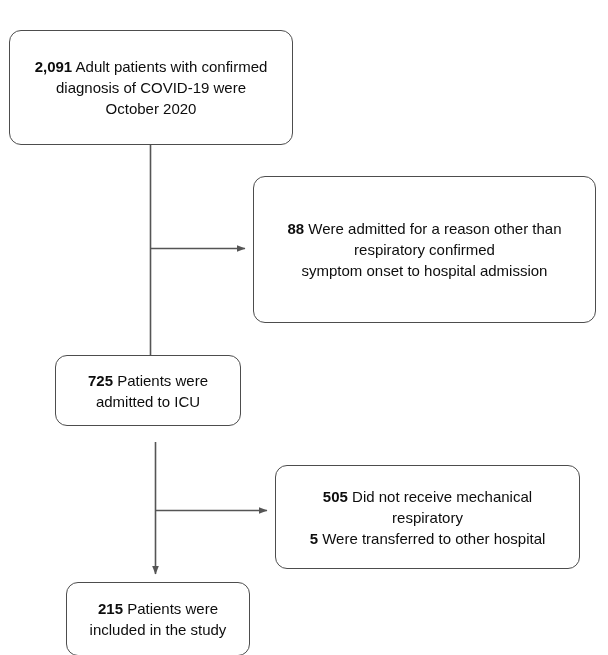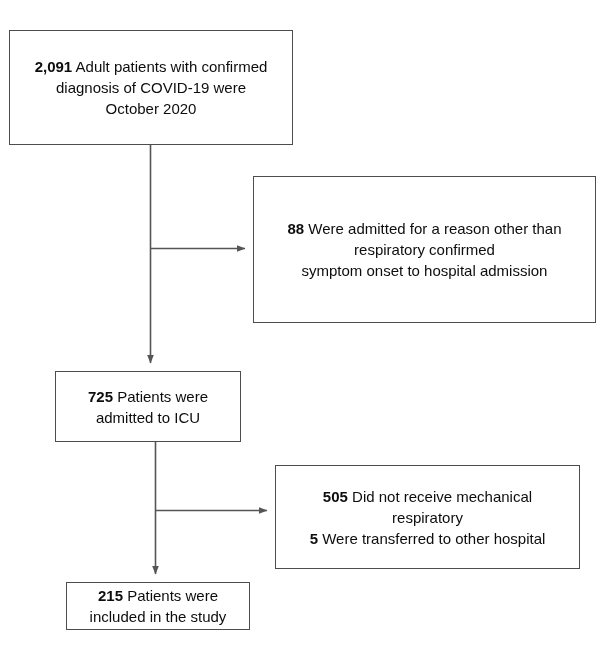--- a/index.html
+++ b/index.html
@@ -12,21 +12,21 @@
     width: 608px;
     height: 655px;
     background: #ffffff;
     overflow: hidden;
     font-family: "Liberation Sans", sans-serif;
   }
   .node {
     position: absolute;
     box-sizing: border-box;
     border: 1.6px solid #4d4d4d;
-    border-radius: 0;
+    border-radius: 12px;
     background: #ffffff;
     display: flex;
     align-items: center;
     justify-content: center;
     text-align: center;
     color: #0d0d0d;
     font-size: 15px;
     line-height: 21px;
     padding: 4px 10px;
   }
@@ -80,35 +80,35 @@
   </div>
 
   <div class="node" style="left:253px; top:176px; width:343px; height:147px;">
     <span class="txt">
       <span class="ln"><b>88</b><span> Were admitted for a reason other than</span></span>
       <span class="ln">respiratory confirmed</span>
       <span class="ln">symptom onset to hospital admission</span>
     </span>
   </div>
 
-  <div class="node" style="left:55px; top:371px; width:186px; height:71px;">
+  <div class="node" style="left:55px; top:355px; width:186px; height:71px;">
     <span class="txt">
       <span class="ln"><b>725</b><span> Patients were</span></span>
       <span class="ln">admitted to ICU</span>
     </span>
   </div>
 
   <div class="node" style="left:275px; top:465px; width:305px; height:104px;">
     <span class="txt">
       <span class="ln"><b>505</b><span> Did not receive mechanical</span></span>
       <span class="ln">respiratory</span>
       <span class="ln"><b>5</b><span> Were transferred to other hospital</span></span>
     </span>
   </div>
 
-  <div class="node" style="left:66px; top:582px; width:184px; height:48px;">
+  <div class="node" style="left:66px; top:582px; width:184px; height:74px;">
     <span class="txt">
       <span class="ln"><b>215</b><span> Patients were</span></span>
       <span class="ln">included in the study</span>
     </span>
   </div>
 
 </div>
 
 </body></html>

